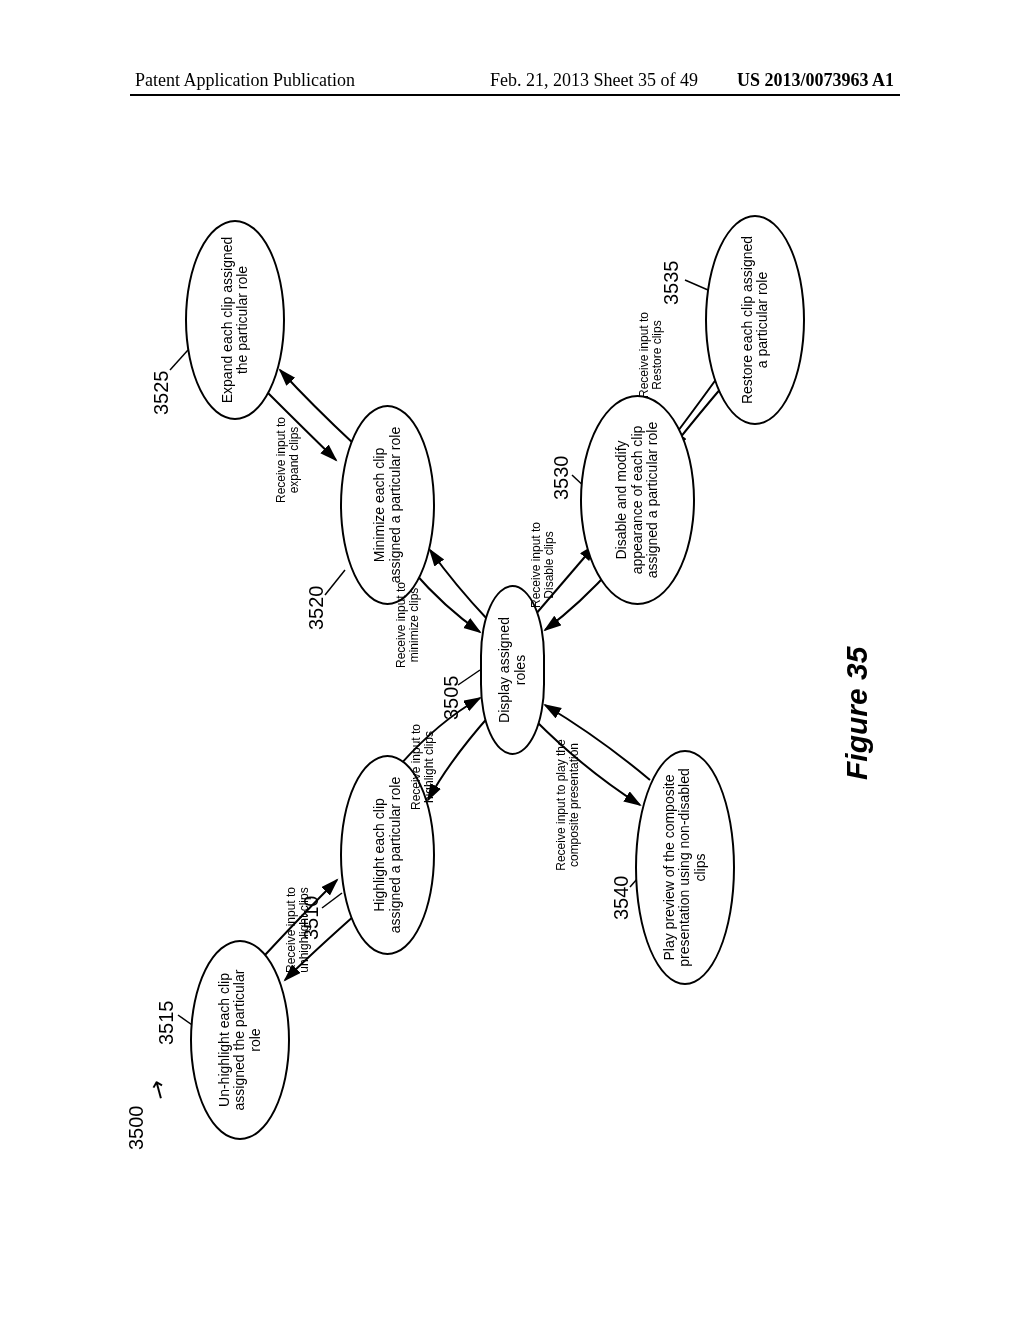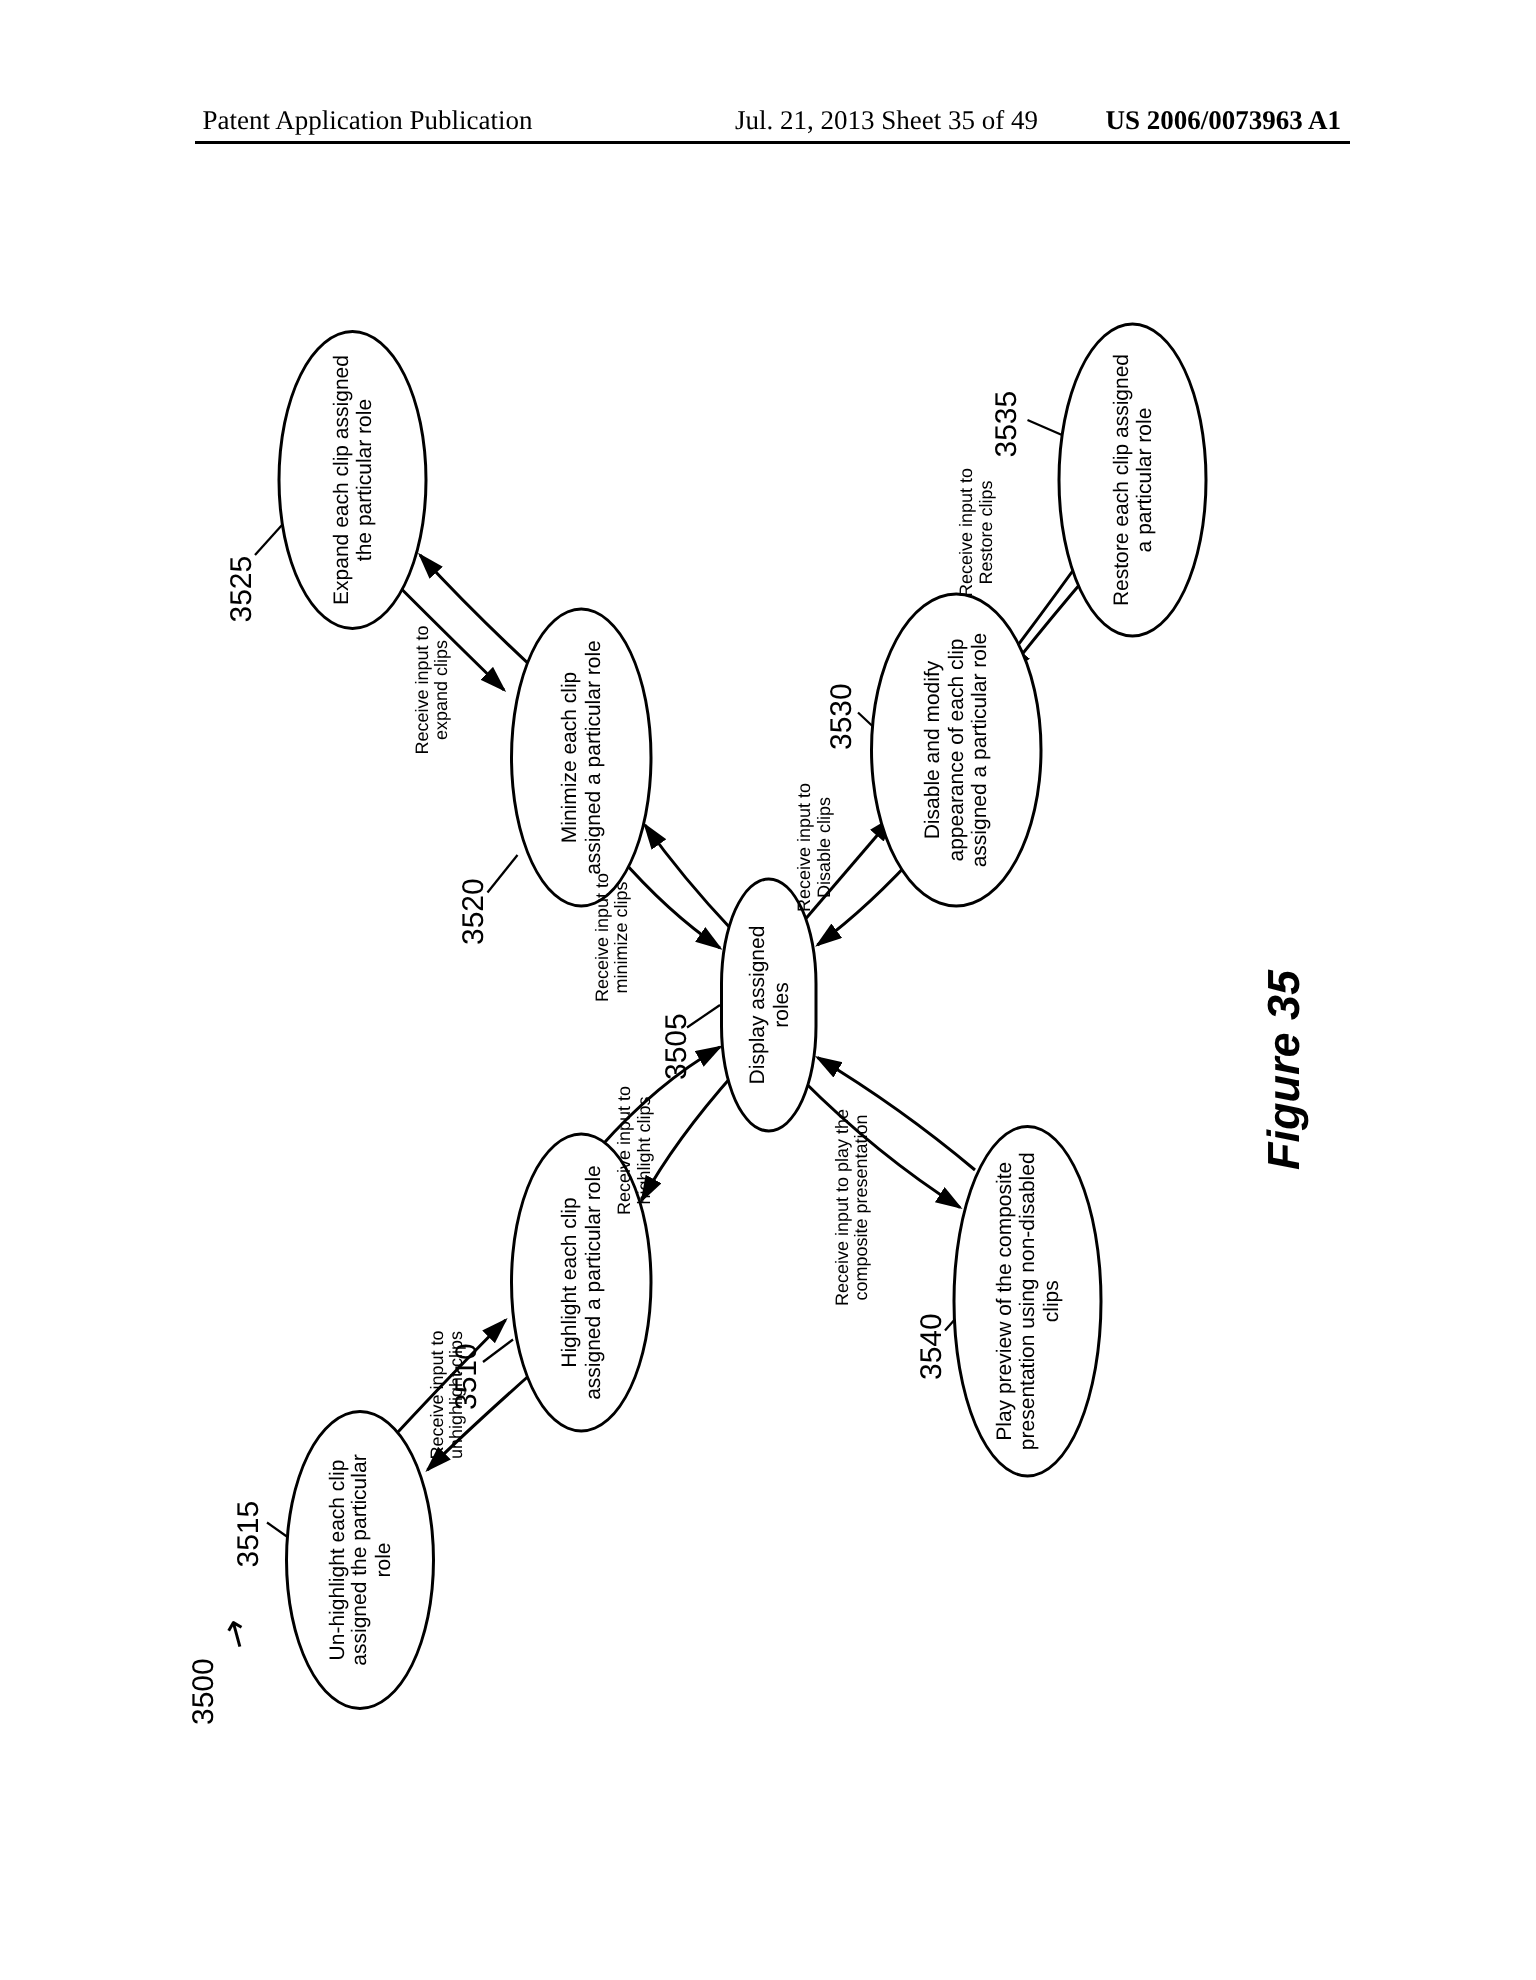--- a/index.html
+++ b/index.html
@@ -122,22 +122,22 @@
     left: 60px; top: 65px;
     font-size: 24px;
     transform: rotate(30deg);
   }
 </style>
 </head>
 <body>
 
 <div class="header">
   <span class="left">Patent Application Publication</span>
-  <span class="center">Jul. 21, 2013  Sheet 35 of 49</span>
-  <span class="right">US 2006/0073963 A1</span>
+  <span class="center">Feb. 21, 2013  Sheet 35 of 49</span>
+  <span class="right">US 2013/0073963 A1</span>
 </div>
 <hr class="header-rule">
 
 <div class="diagram-area">
   <div class="diagram">
 
     <svg class="arrows">
       <defs>
         <marker id="ah" markerWidth="10" markerHeight="10" refX="8" refY="3" orient="auto">
           <path d="M0,0 L0,6 L9,3 z" fill="#000"></path>

